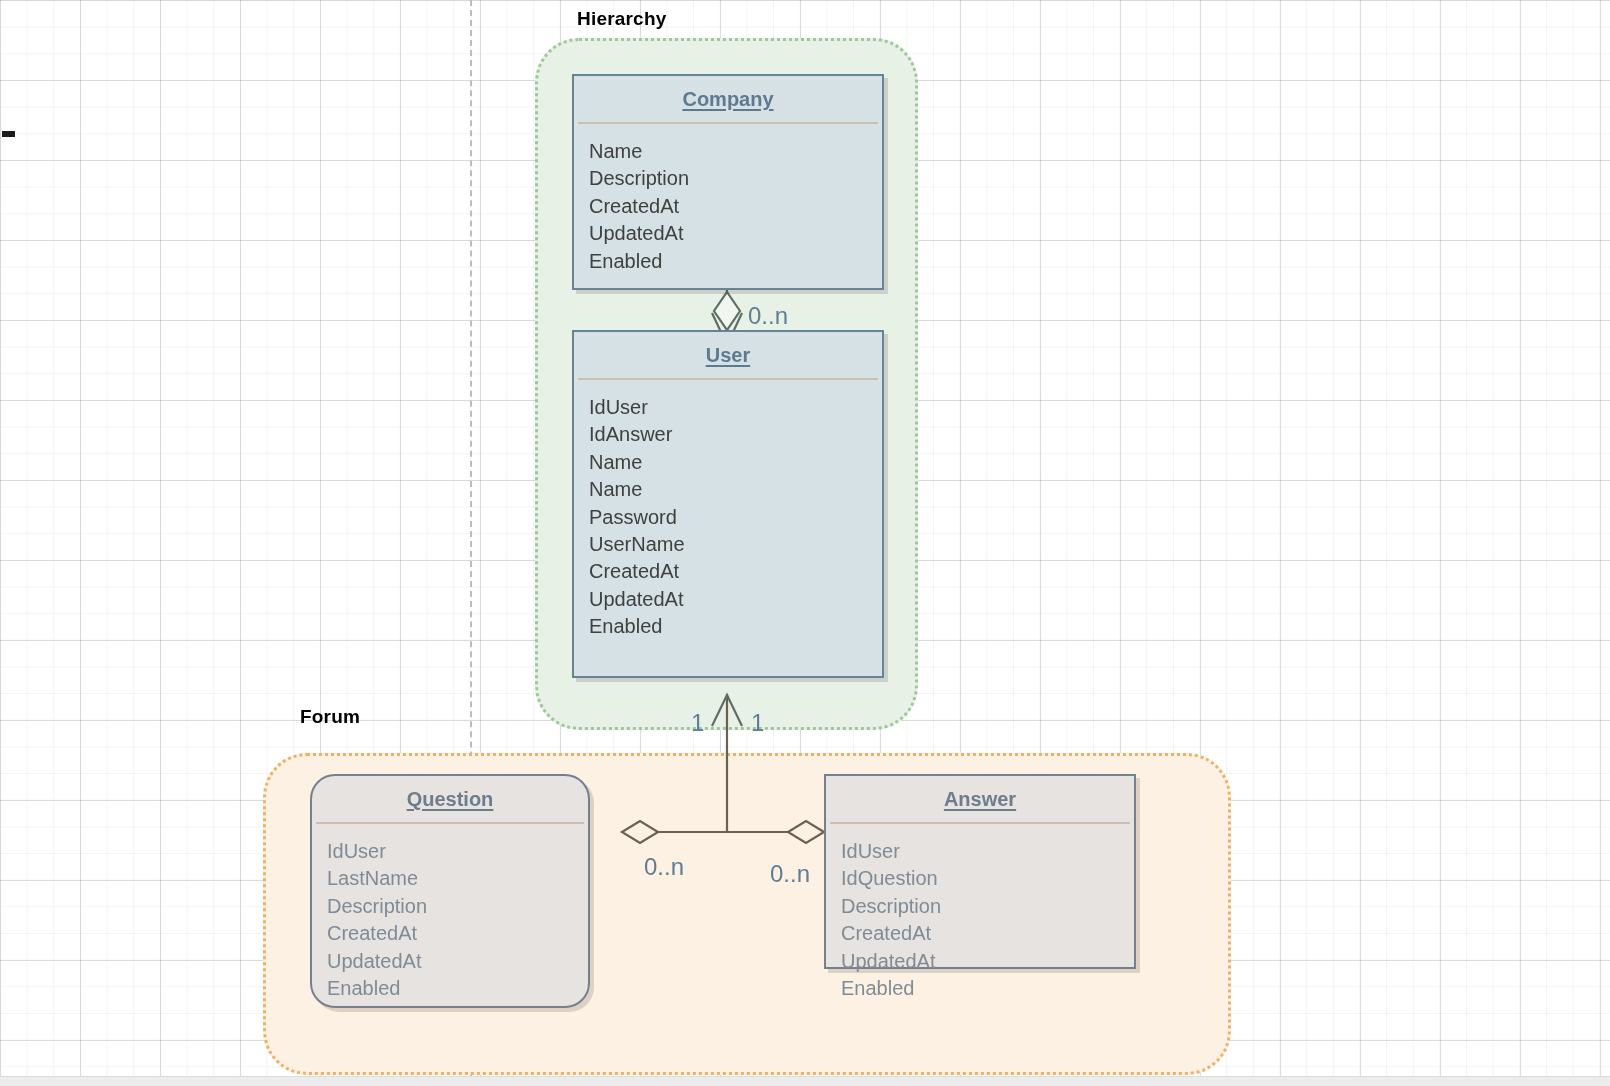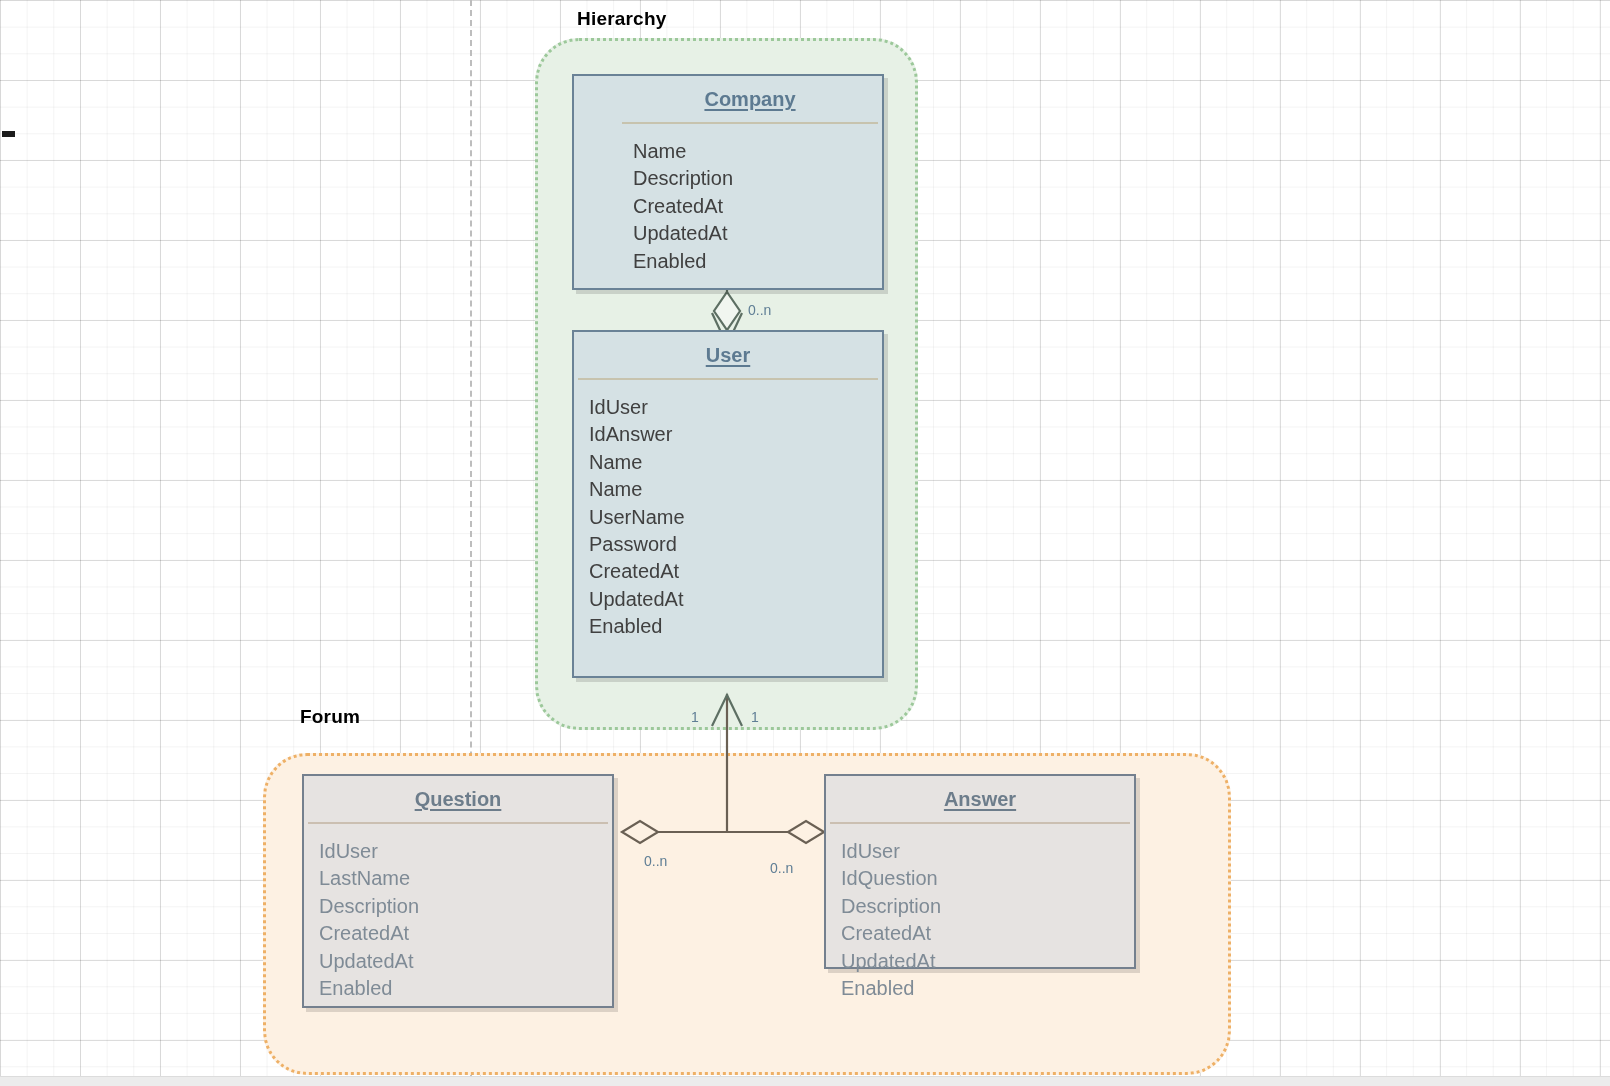--- a/index.html
+++ b/index.html
@@ -122,37 +122,37 @@
   }
   .attr {
     font-size: 20px;
     line-height: 27.4px;
     color: #404040;
     white-space: nowrap;
   }
   .entity.grey .attr { color: #7f8b96; }
 
   
-  .ent-company  { left: 572px; top: 74px;  width: 312px; height: 216px; padding-left: 44px; }
+  .ent-company  { left: 572px; top: 74px;  width: 312px; height: 216px; }
   .ent-user     { left: 572px; top: 330px; width: 312px; height: 348px; }
-  .ent-question { left: 302px; top: 774px; width: 312px; height: 234px; }
+  .ent-question { left: 310px; top: 774px; width: 280px; height: 234px; border-radius: 25px; }
   .ent-answer   { left: 824px; top: 774px; width: 312px; height: 195px; }
 
   
   #connectors {
     position: absolute;
     left: 0; top: 0;
     width: 1610px; height: 1086px;
     pointer-events: none;
   }
 
   
   .mult {
     position: absolute;
-    font-size: 14px;
+    font-size: 24px;
     color: #5f7e95;
     white-space: nowrap;
   }
   .mult-company-user { left: 748px; top: 302px; }
   .mult-user-left    { left: 691px; top: 709px; }
   .mult-user-right   { left: 751px; top: 709px; }
   .mult-question     { left: 644px; top: 853px; }
   .mult-answer       { left: 770px; top: 860px; }
 </style>
 </head>
@@ -205,22 +205,22 @@
   </div>
 
   <div class="entity blue ent-user">
     <div class="entity-title">User</div>
     <div class="entity-sep"></div>
     <div class="attr-list">
       <div class="attr">IdUser</div>
       <div class="attr">IdAnswer</div>
       <div class="attr">Name</div>
       <div class="attr">Name</div>
+      <div class="attr">Password</div>
       <div class="attr">UserName</div>
-      <div class="attr">Password</div>
       <div class="attr">CreatedAt</div>
       <div class="attr">UpdatedAt</div>
       <div class="attr">Enabled</div>
     </div>
   </div>
 
   <div class="entity grey ent-question">
     <div class="entity-title">Question</div>
     <div class="entity-sep"></div>
     <div class="attr-list">

